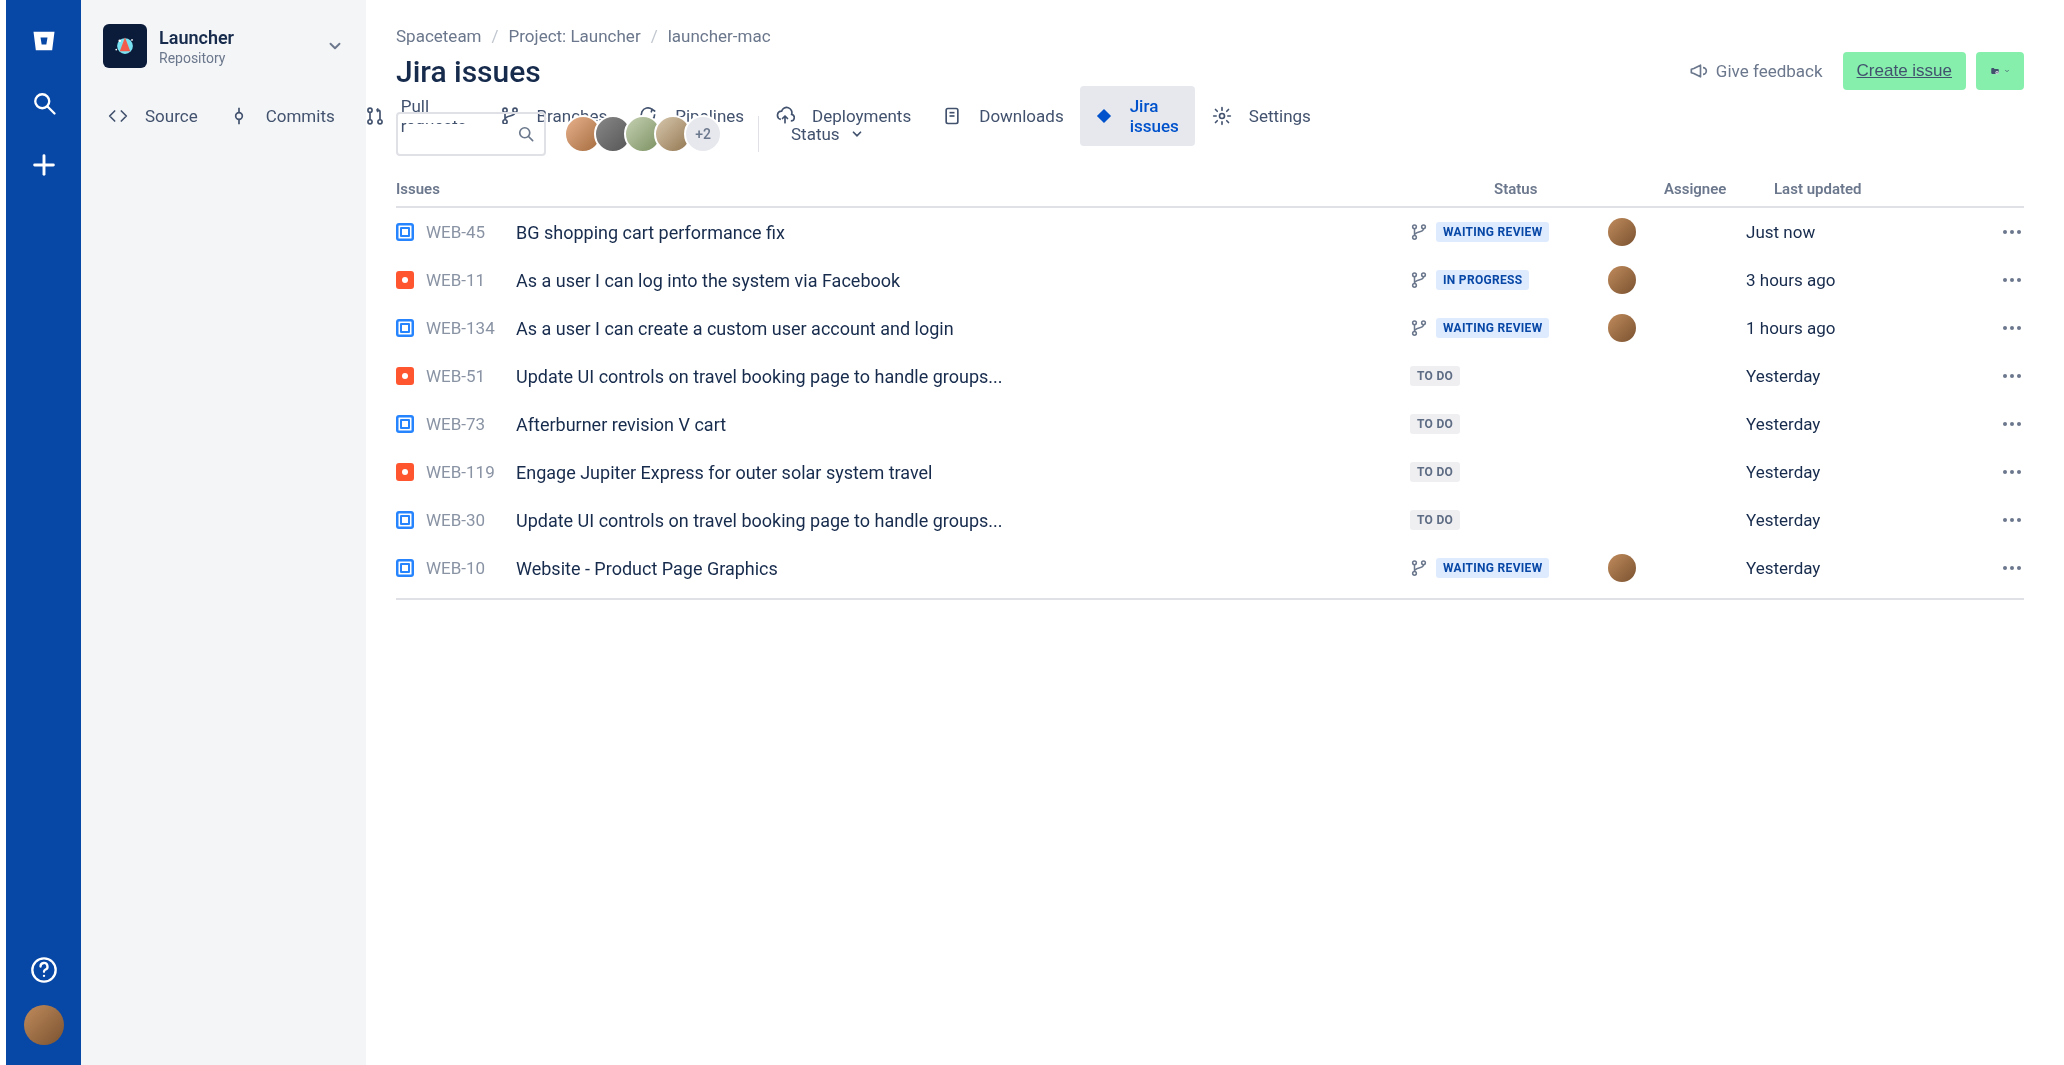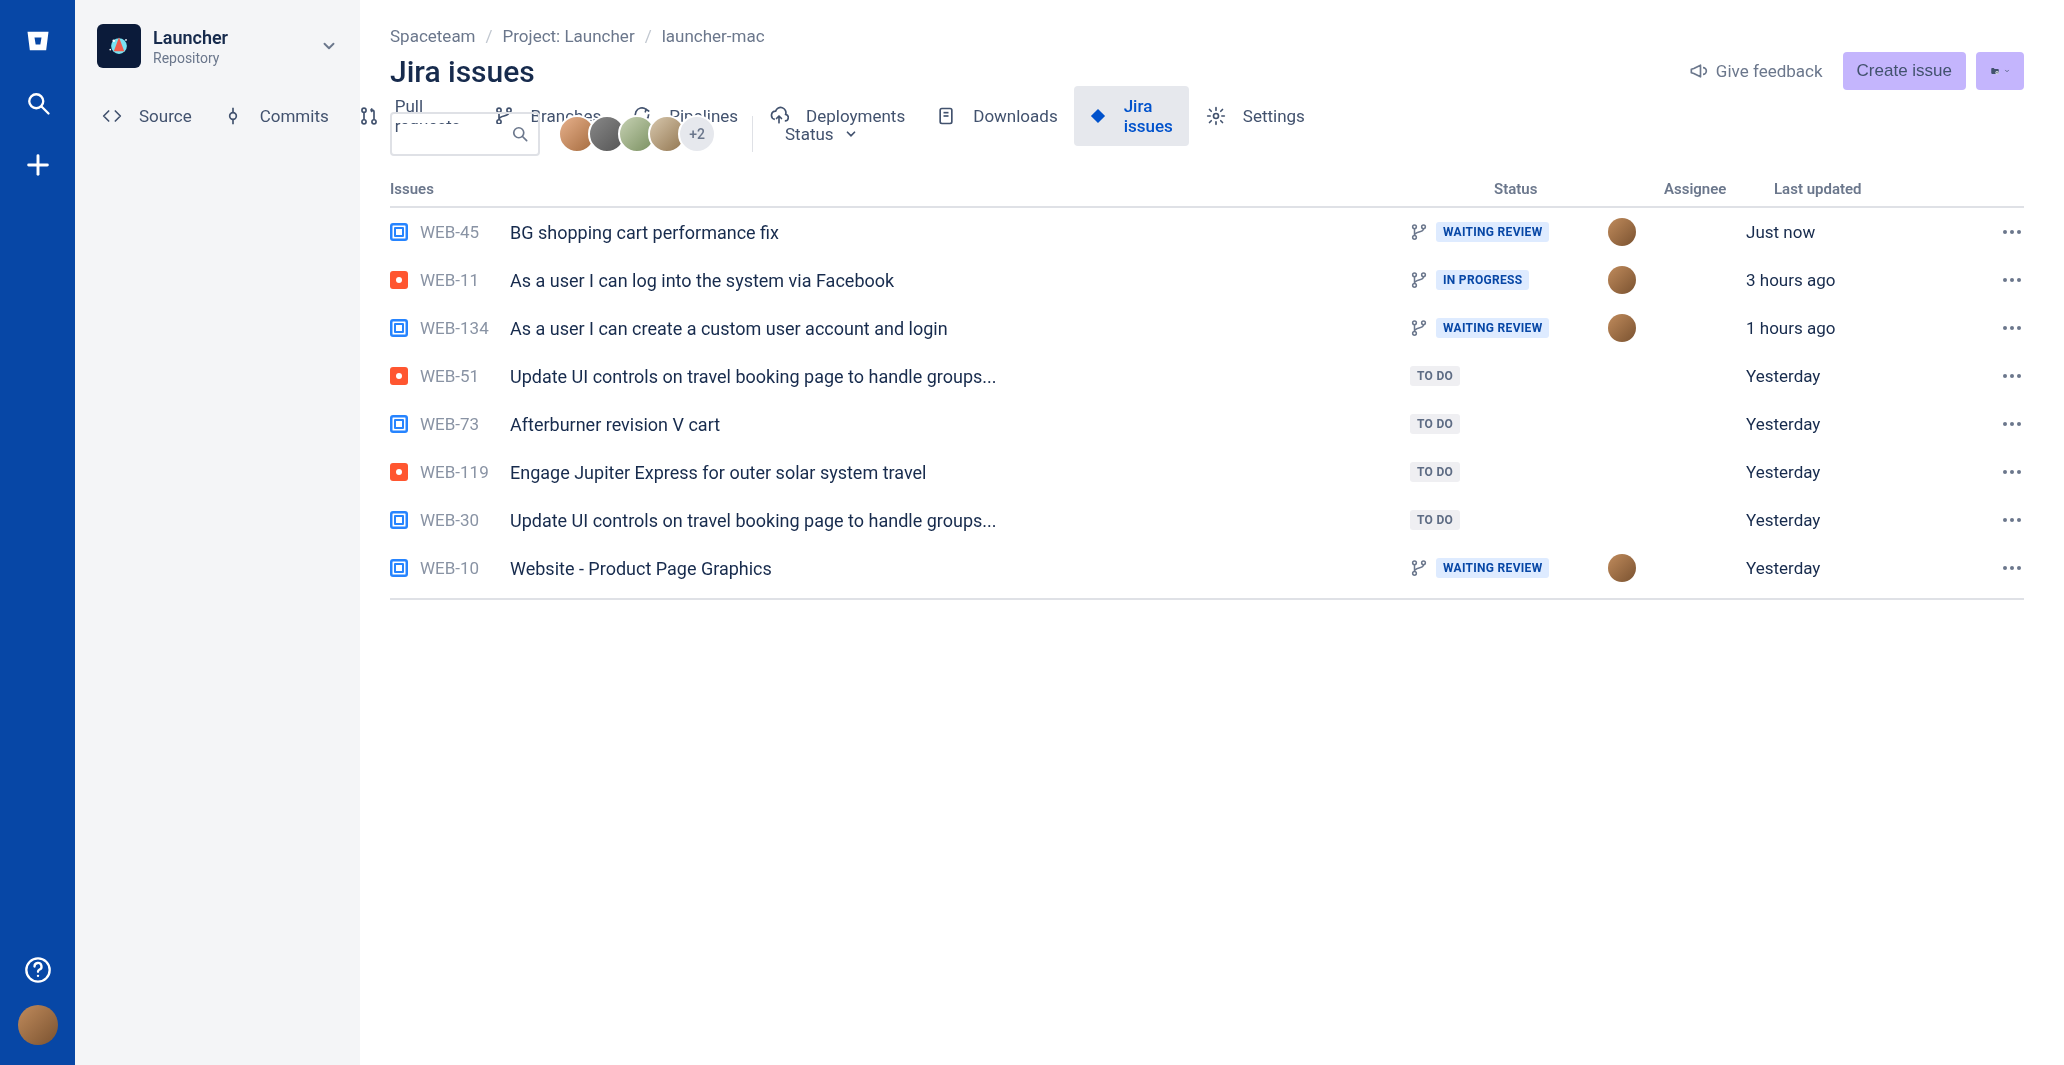--- a/index.html
+++ b/index.html
@@ -14,21 +14,21 @@
     --chip-blue-bg:#DEEBFF;
     --chip-blue-tx:#0747A6;
     --chip-gray-bg:#EFEFF2;
     --chip-gray-tx:#5E6C84;
     --divider:#DFE1E6;
     --hover:#EBECF0;
     --orange:#FF5630;
   }
   *{box-sizing:border-box;}
   body{margin:0;font-family:-apple-system,BlinkMacSystemFont,"Segoe UI",Roboto,Helvetica,Arial,sans-serif;color:var(--text);background:var(--bg);}
-  .app{display:flex;min-height:100vh;}
+  .app{display:flex;min-height:100vh;padding-left:6px;}
 
   
   .rail{width:75px;background:var(--sidebar-blue);display:flex;flex-direction:column;align-items:center;padding-top:24px;gap:28px;position:relative;}
   .rail-bottom{position:absolute;bottom:20px;display:flex;flex-direction:column;align-items:center;gap:18px;}
   .rail-icon{width:34px;height:34px;display:flex;align-items:center;justify-content:center;color:#fff;cursor:pointer;}
   .rail-icon svg{width:28px;height:28px;fill:#fff;}
   .rail-avatar{width:40px;height:40px;border-radius:50%;background:linear-gradient(135deg,#c08b5c,#7a5230);}
 
   
   .side2{width:285px;background:var(--side2);padding:18px 12px;}
@@ -47,21 +47,21 @@
 
   
   .main{flex:1;padding:26px 40px 20px 30px;min-width:0;}
   .crumbs{display:flex;align-items:center;gap:10px;font-size:17px;color:var(--text-subtle);margin-bottom:6px;}
   .crumb{color:var(--text-subtle);cursor:pointer;}
   .sep{color:#C1C7D0;}
   .title-row{display:flex;align-items:center;gap:14px;}
   .page-title{font-size:30px;font-weight:500;color:var(--text);margin:0;}
   .title-actions{margin-left:auto;display:flex;align-items:center;gap:10px;}
   .feedback{display:flex;align-items:center;gap:8px;color:#6B778C;font-size:17px;padding:8px 10px;cursor:pointer;border-radius:3px;}
-  .btn{background:#c4b5fd;border:none;padding:9px 14px;font-size:17px;color:#42526E;border-radius:4px;cursor:pointer;}
+  .btn{background:#86efac;border:none;padding:9px 14px;font-size:17px;color:#42526E;border-radius:4px;cursor:pointer;text-decoration:underline;}
   .btn-ico{width:48px;display:flex;align-items:center;justify-content:center;gap:4px;}
 
   .filters{display:flex;align-items:center;gap:18px;margin-top:22px;}
   .search{width:150px;height:44px;border:2px solid #DFE1E6;border-radius:4px;display:flex;align-items:center;padding:0 8px;}
   .search input{border:none;outline:none;flex:1;font-size:16px;min-width:0;}
   .search .sico{width:20px;height:20px;color:#6B778C;}
   .avatars{display:flex;align-items:center;}
   .ava{width:38px;height:38px;border-radius:50%;border:2px solid #fff;margin-left:-8px;}
   .ava:first-child{margin-left:0;}
   .ava.fill1{background:linear-gradient(135deg,#e7b18c,#a56b3e);}

